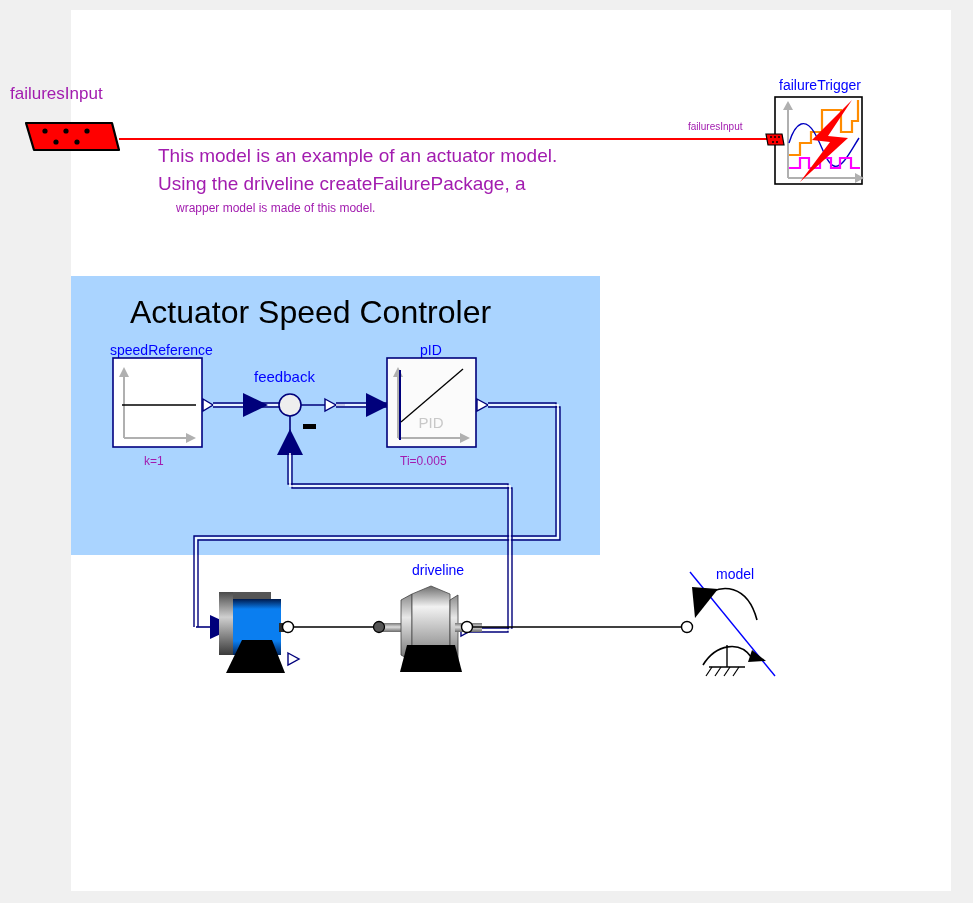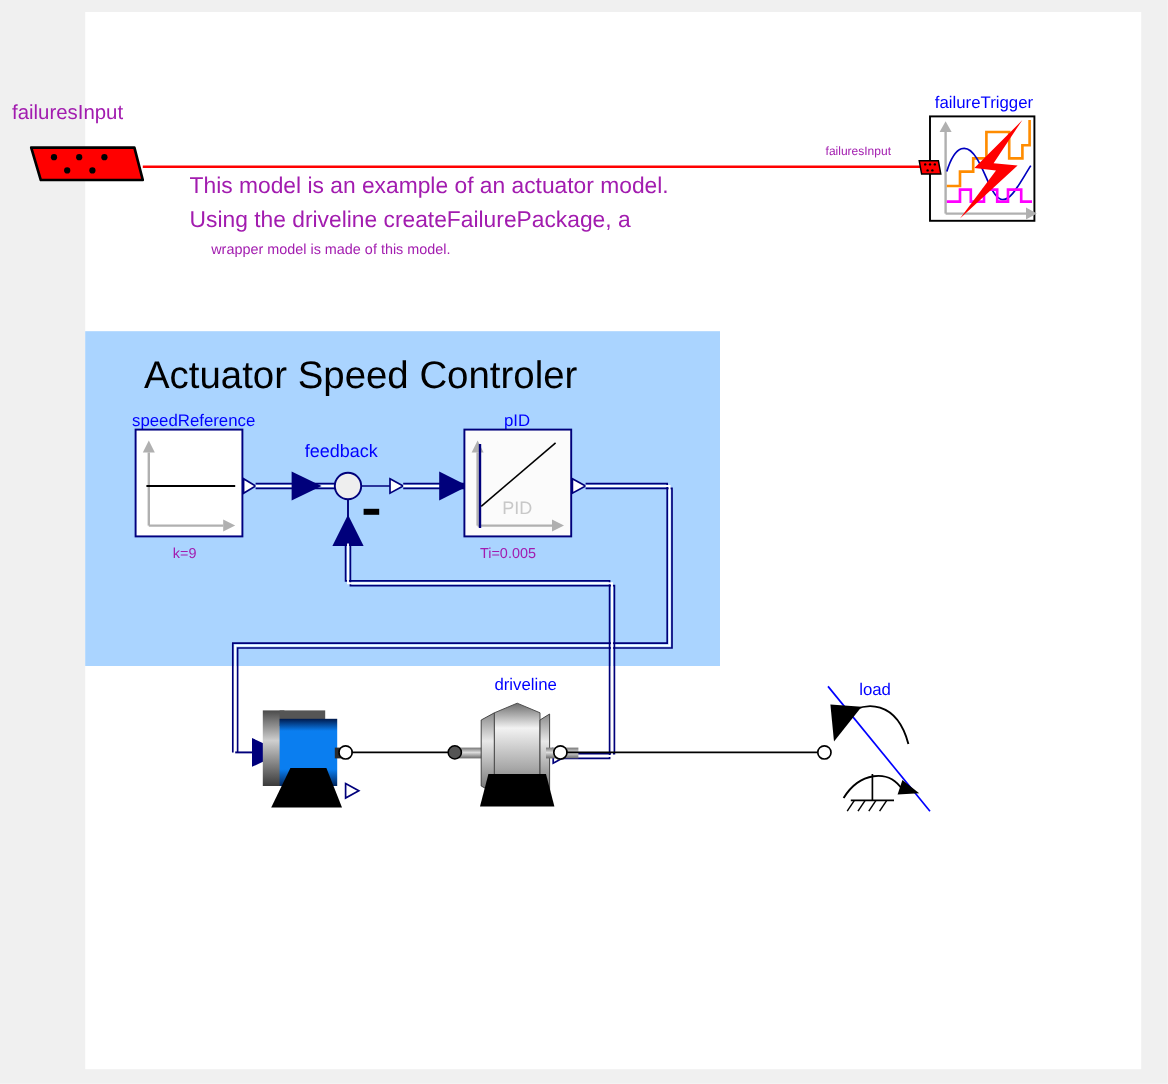--- a/index.html
+++ b/index.html
@@ -12,43 +12,43 @@
   svg{display:block;overflow:visible;}
   #root-svg{position:absolute;left:0;top:0;width:973px;height:903px;pointer-events:none;}
 </style>
 </head>
 <body>
 
 <div id="canvas"></div>
 
 <div class="abs" style="left:71px;top:276px;width:529px;height:279px;background:#aad4ff;"></div>
 
-<div class="abs" style="left:120px;top:294px;font-size:32px;color:#000;">Actuator Speed Controler</div>
+<div class="abs" style="left:130px;top:294px;font-size:32px;color:#000;">Actuator Speed Controler</div>
 
 <div class="abs lbl-blk" style="left:10px;top:84px;font-size:17px;">failuresInput</div>
 
 <div class="abs lbl" style="left:779px;top:77px;">failureTrigger</div>
 
 <div class="abs lbl-blk" style="left:688px;top:121px;font-size:10px;">failuresInput</div>
 
 <div class="abs lbl-blk" style="left:158px;top:145px;font-size:19px;">This model is an example of an actuator model.</div>
 <div class="abs lbl-blk" style="left:158px;top:173px;font-size:19px;">Using the driveline createFailurePackage, a</div>
 <div class="abs lbl-blk" style="left:176px;top:201px;font-size:12px;">wrapper model is made of this model.</div>
 
 <div class="abs lbl" style="left:110px;top:342px;">speedReference</div>
-<div class="abs lbl-blk" style="left:144px;top:454px;">k=9</div>
+<div class="abs lbl-blk" style="left:144px;top:454px;">k=1</div>
 
 <div class="abs lbl" style="left:254px;top:368px;font-size:15px;">feedback</div>
 
 <div class="abs lbl" style="left:420px;top:342px;">pID</div>
 <div class="abs lbl-blk" style="left:400px;top:454px;">Ti=0.005</div>
 
 <div class="abs lbl" style="left:228px;top:594px;font-style:italic;">motor</div>
 <div class="abs lbl" style="left:412px;top:562px;">driveline</div>
-<div class="abs lbl" style="left:716px;top:566px;">load</div>
+<div class="abs lbl" style="left:716px;top:566px;">model</div>
 
 <svg id="root-svg" viewBox="0 0 973 903">
   <defs>
     <linearGradient id="motorBody" x1="0" y1="0" x2="0" y2="1">
       <stop offset="0%" stop-color="#001a4d"></stop>
       <stop offset="18%" stop-color="#0a7ef0"></stop>
       <stop offset="75%" stop-color="#0a7ef0"></stop>
       <stop offset="100%" stop-color="#00255e"></stop>
     </linearGradient>
     <linearGradient id="motorBack" x1="0" y1="0" x2="0" y2="1">

